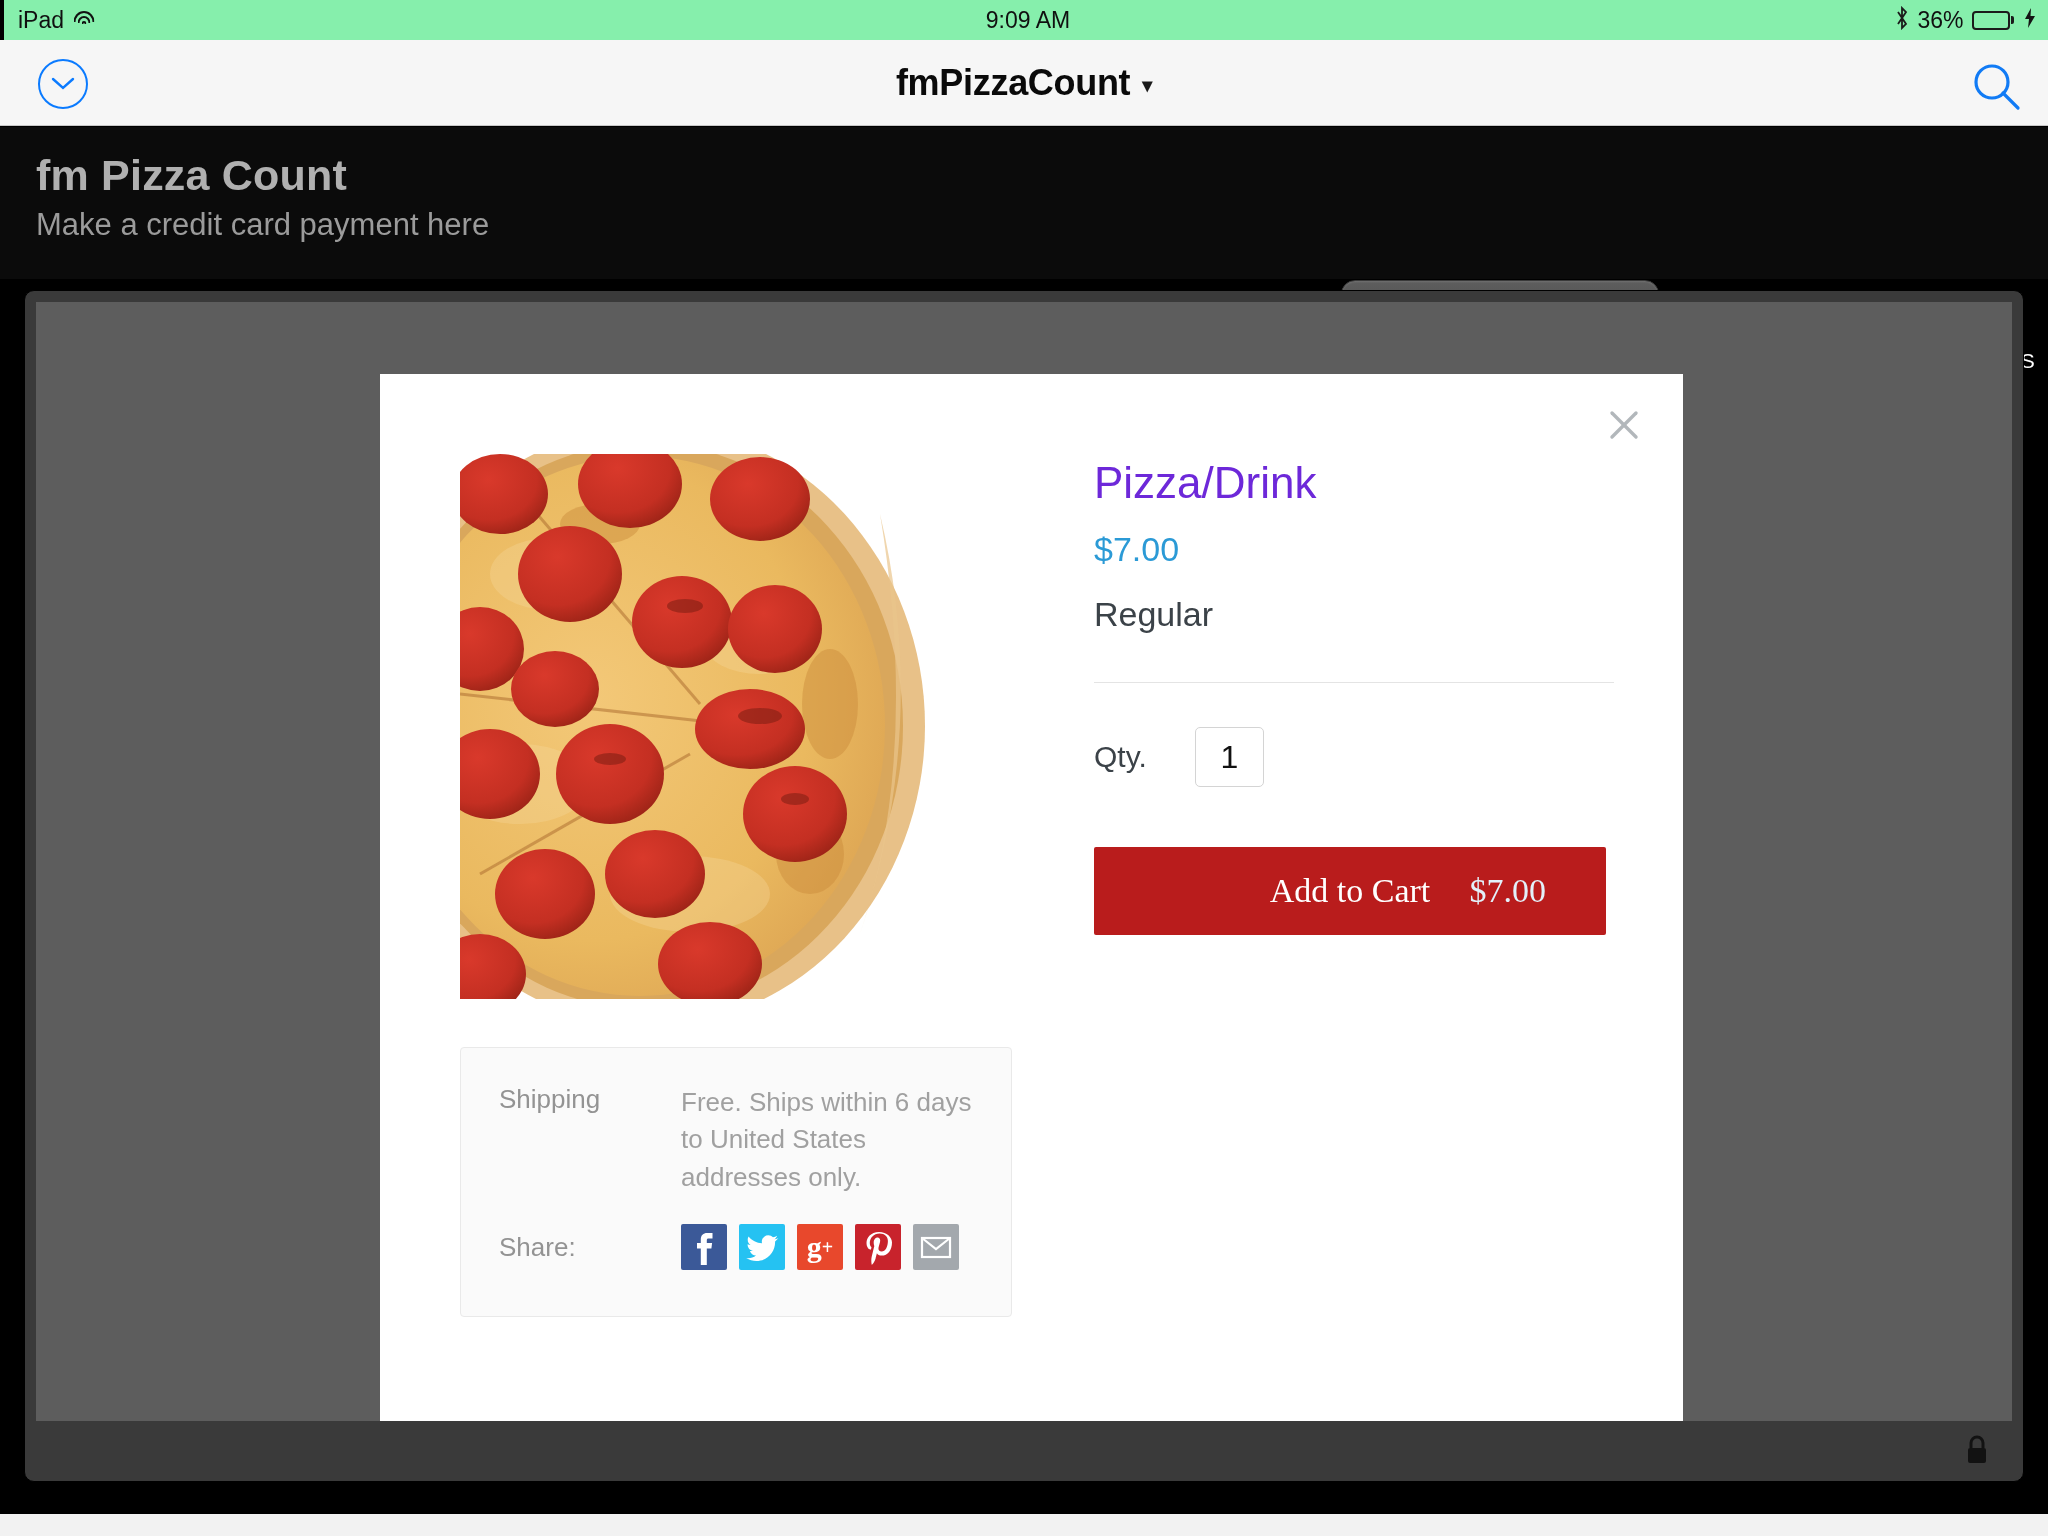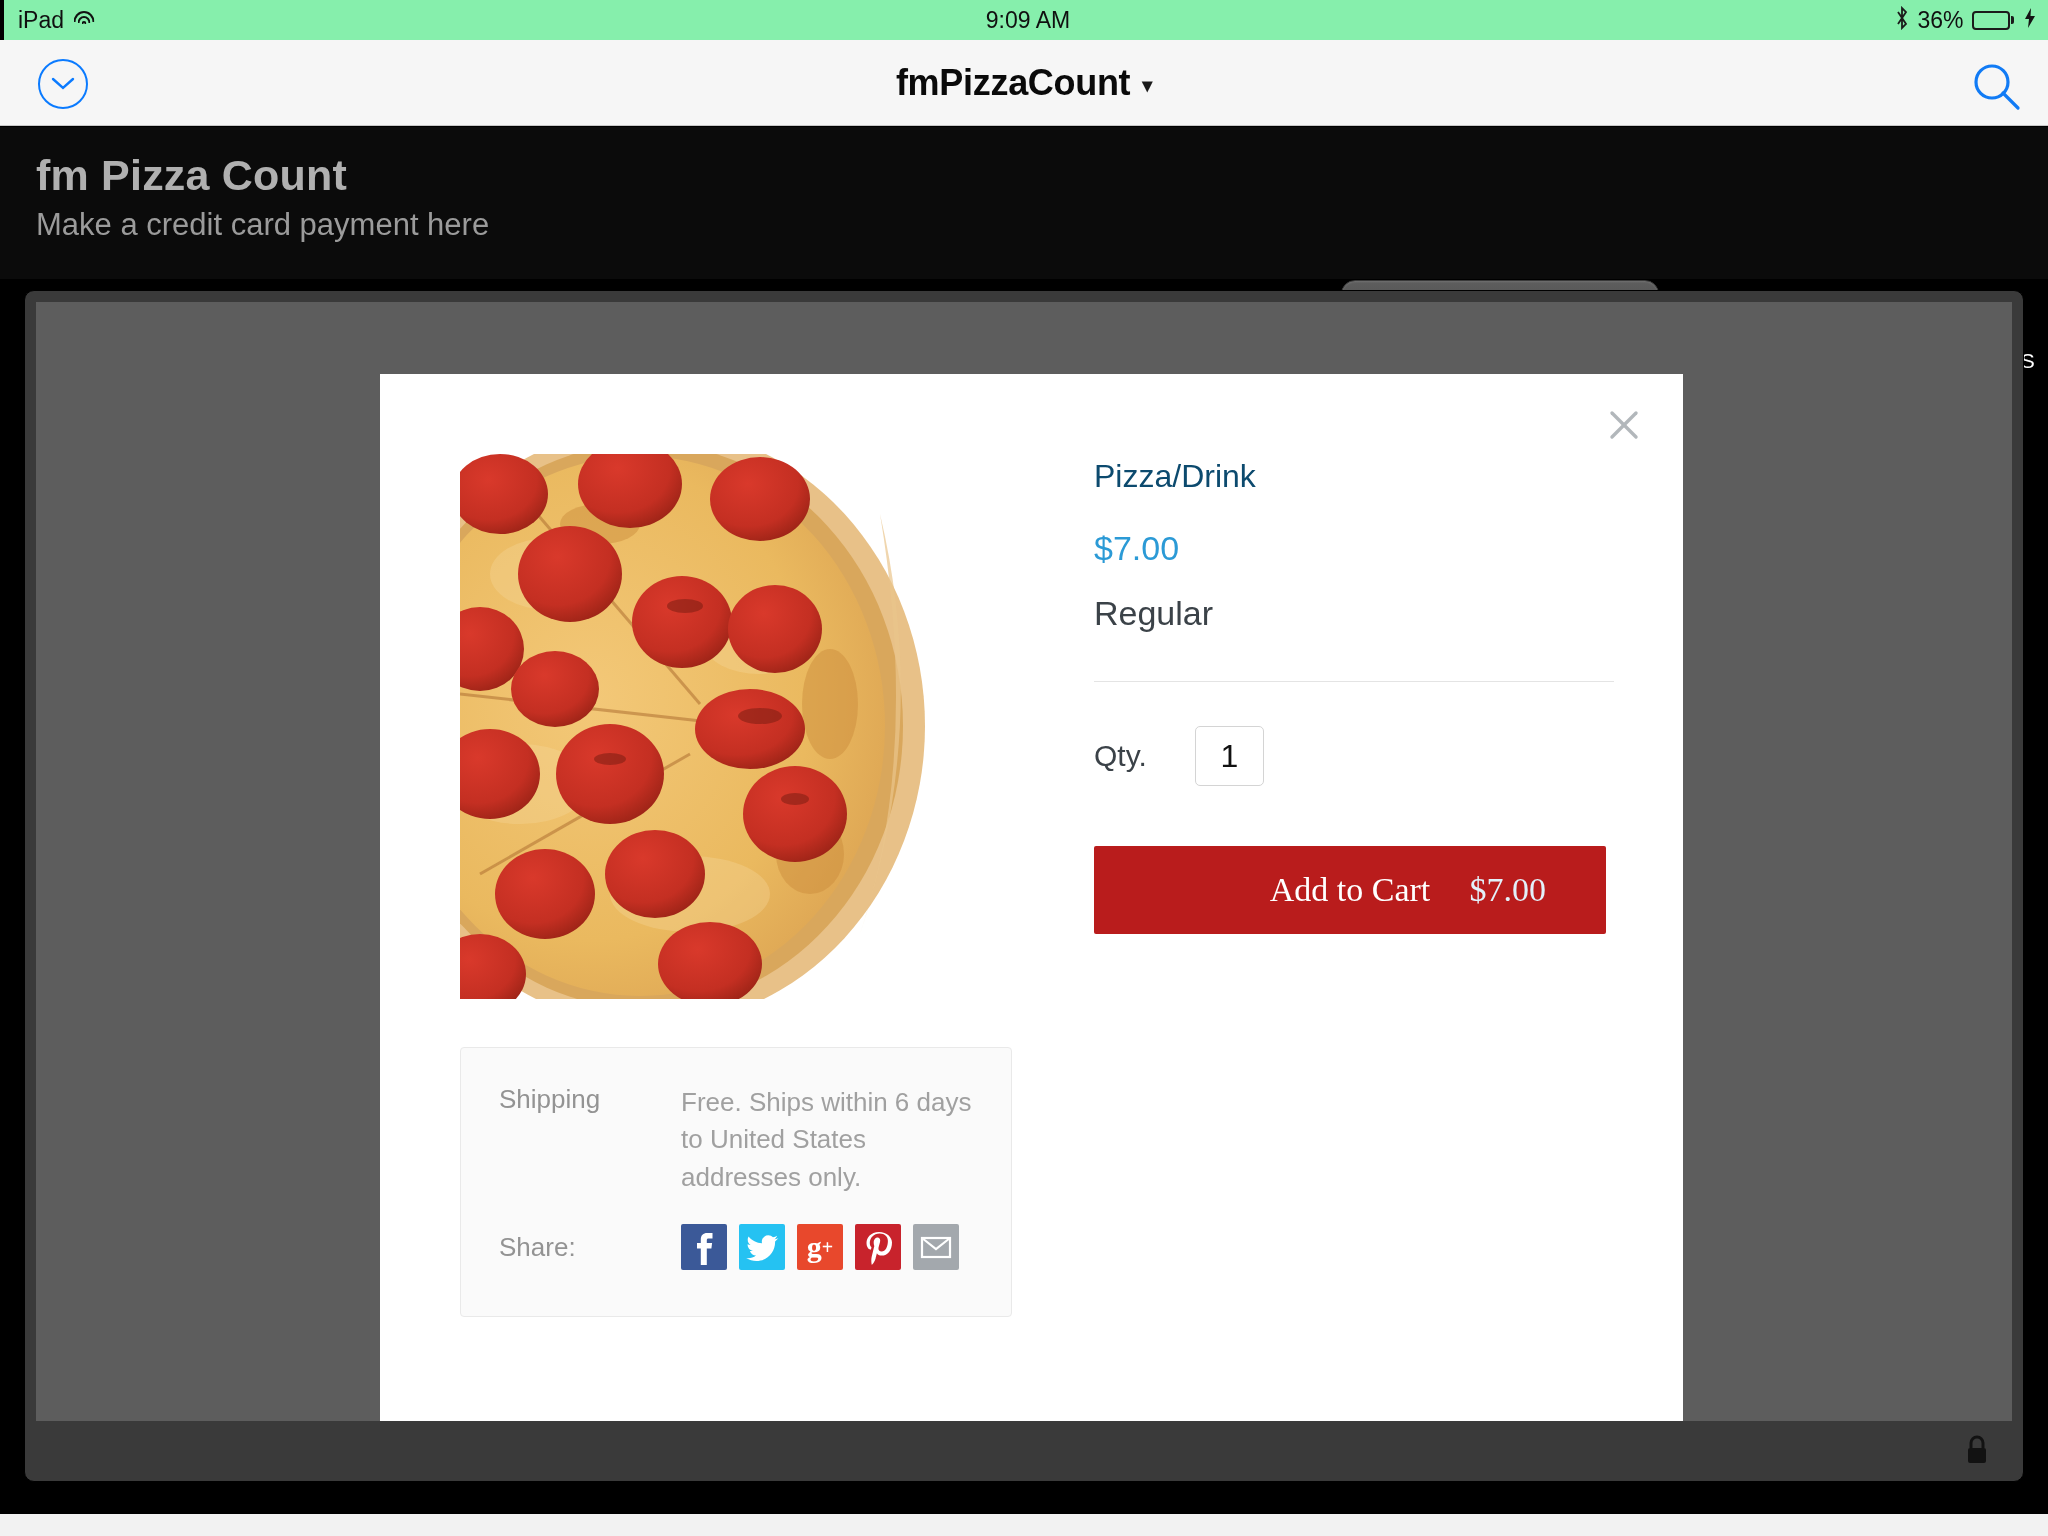--- a/index.html
+++ b/index.html
@@ -123,21 +123,21 @@
   .info-label { width: 182px; font-size: 26px; color: #939393; }
   .info-value { flex: 1; font-size: 26px; color: #a0a0a0; line-height: 1.44; }
   .share-icons { display: flex; gap: 12px; }
   .share-ico {
     width: 46px; height: 46px; border-radius: 2px;
     display: flex; align-items: center; justify-content: center;
     color: #fff; font-weight: bold;
   }
 
   .prod-right { margin-left: 82px; width: 520px; padding-top: 4px; }
-  .prod-name { font-size: 32px; color: #0c4a6e; margin-bottom: 34px; }
+  .prod-name { font-size: 44px; color: #6d28d9; margin-bottom: 22px; }
   .prod-price { font-size: 34px; color: #2b9ad6; margin-bottom: 26px; }
   .prod-variant { font-size: 34px; color: #3b4248; }
   .prod-divider { height: 1px; background: #e4e4e4; margin: 48px 0 44px 0; }
   .qty-row { display: flex; align-items: center; margin-bottom: 60px; gap: 24px; }
   .qty-label { font-size: 30px; color: #3b4248; margin-right: 24px; }
   .qty-input {
     width: 69px; height: 60px; border: 1px solid #d4d4d4; border-radius: 5px;
     background: #fff; font-size: 32px; color: #111; text-align: center;
     font-family: "Liberation Sans", sans-serif;
   }

